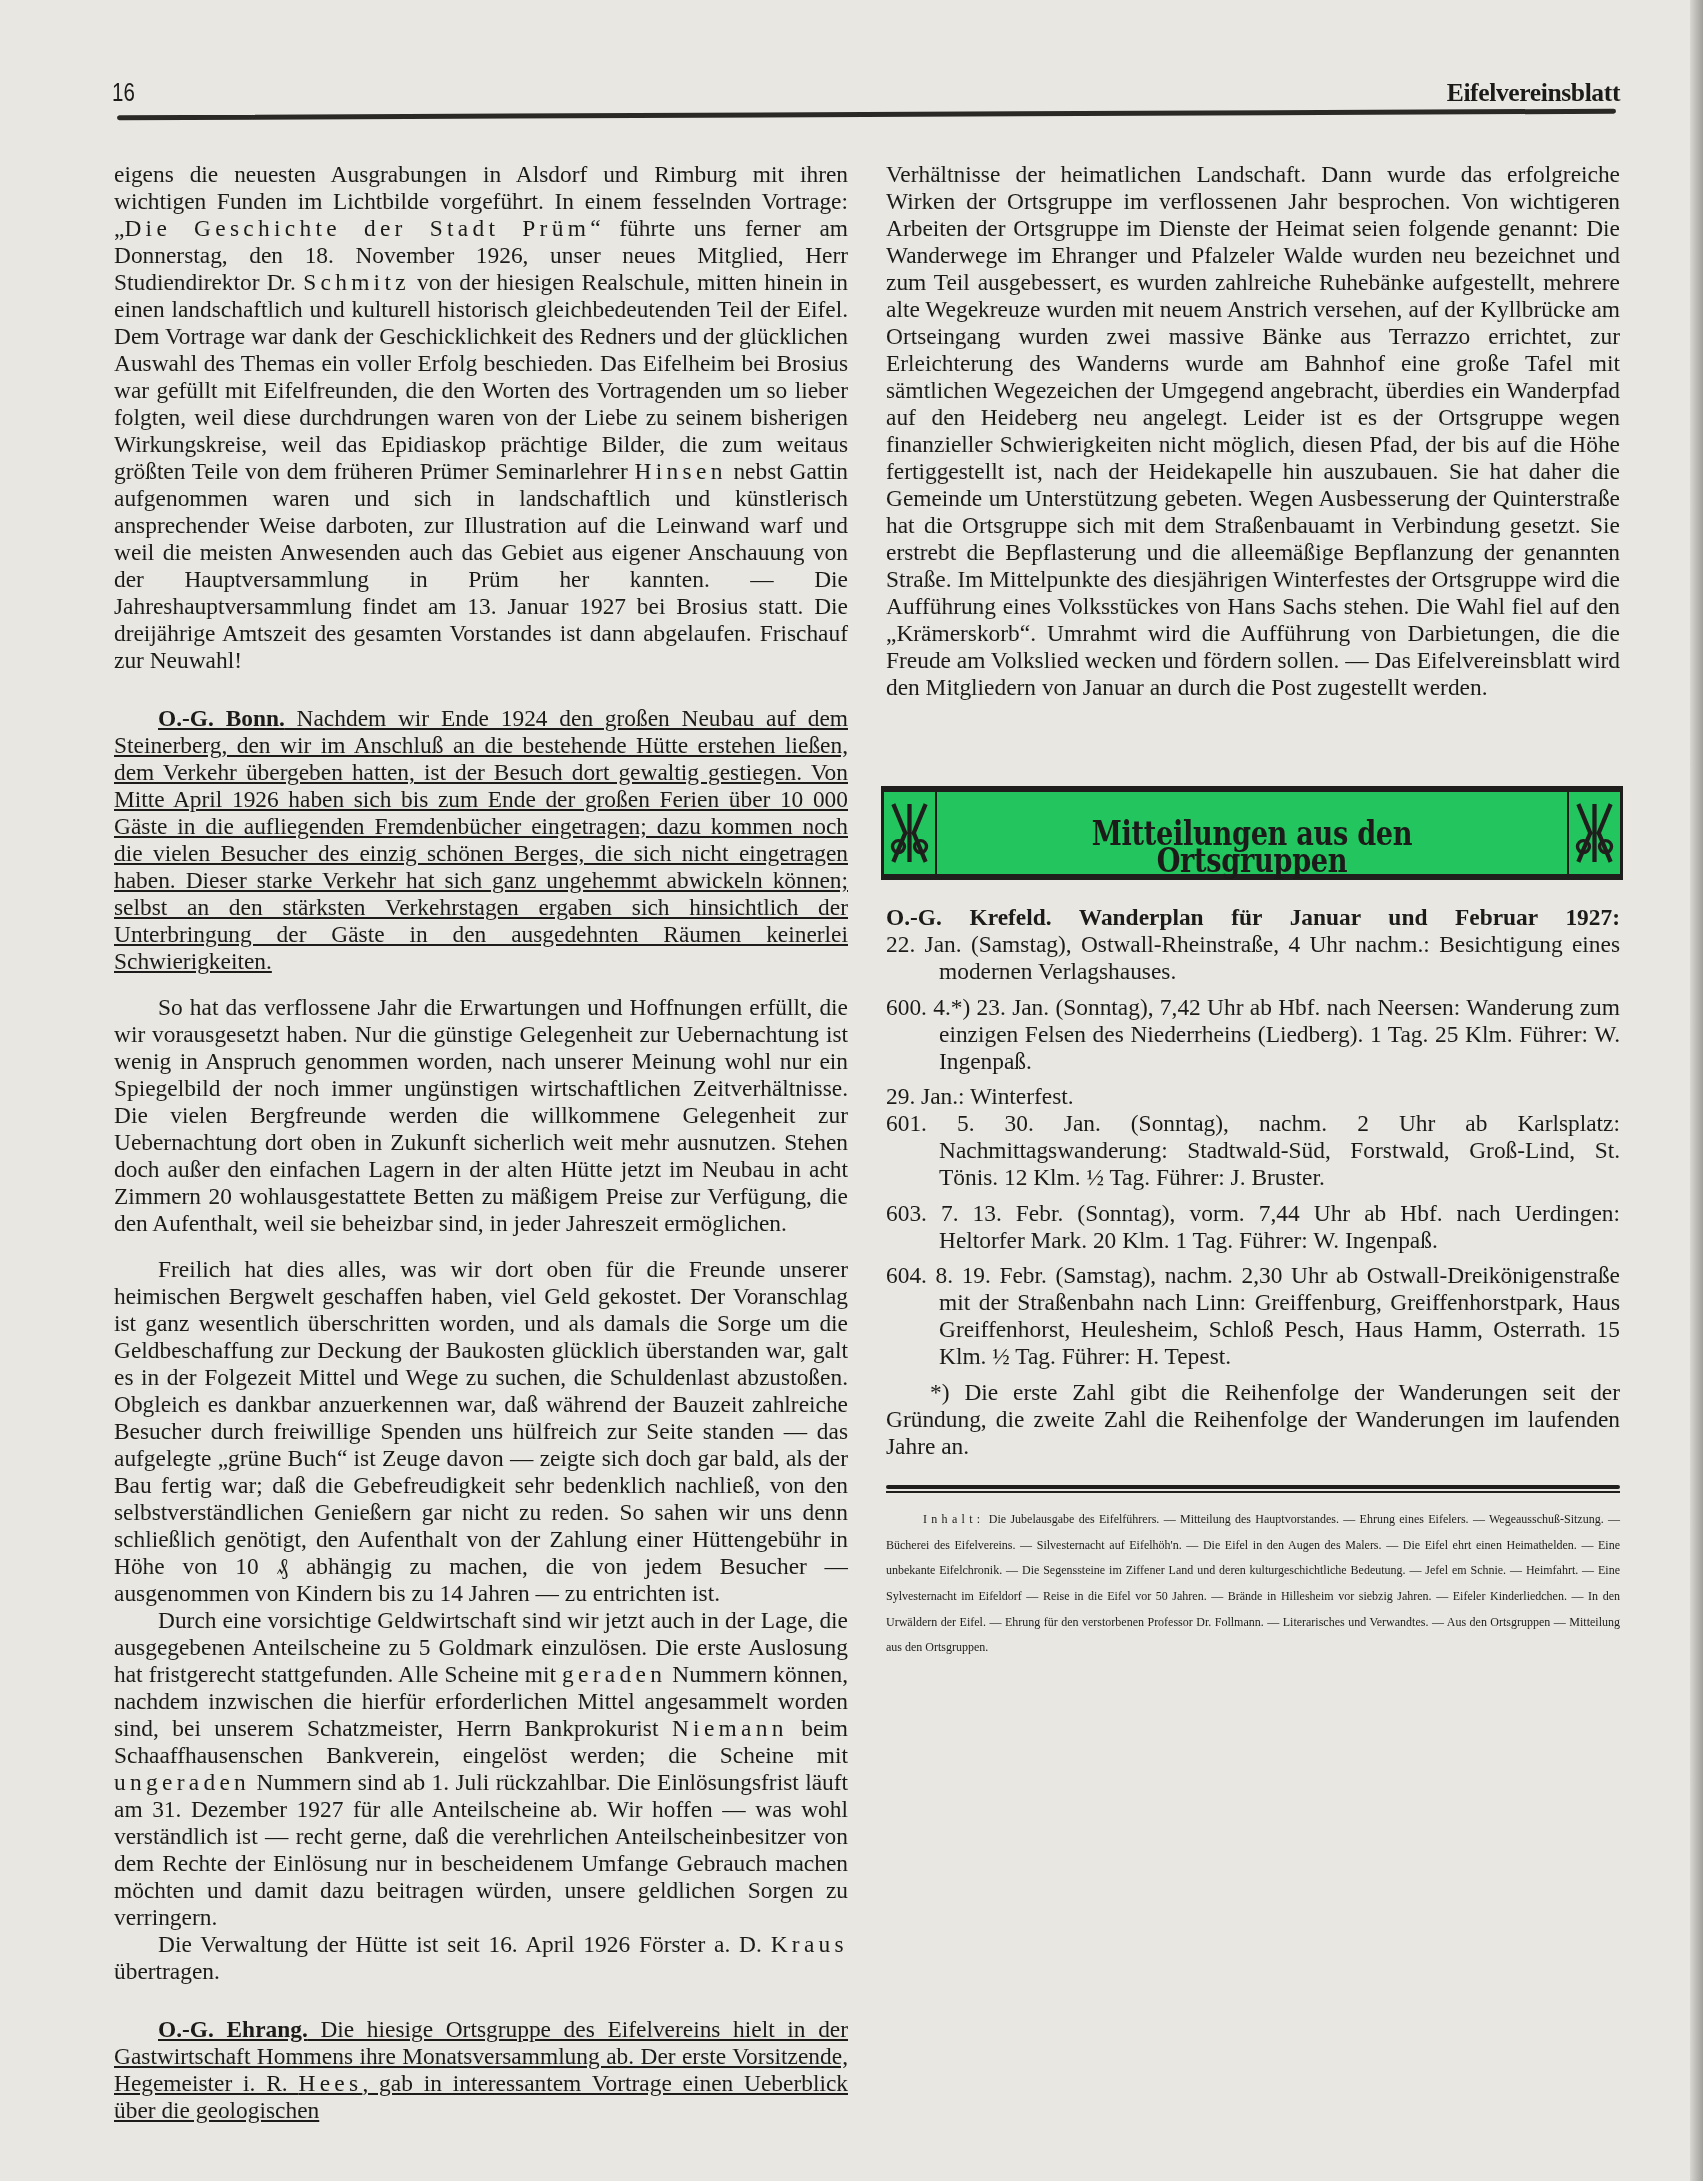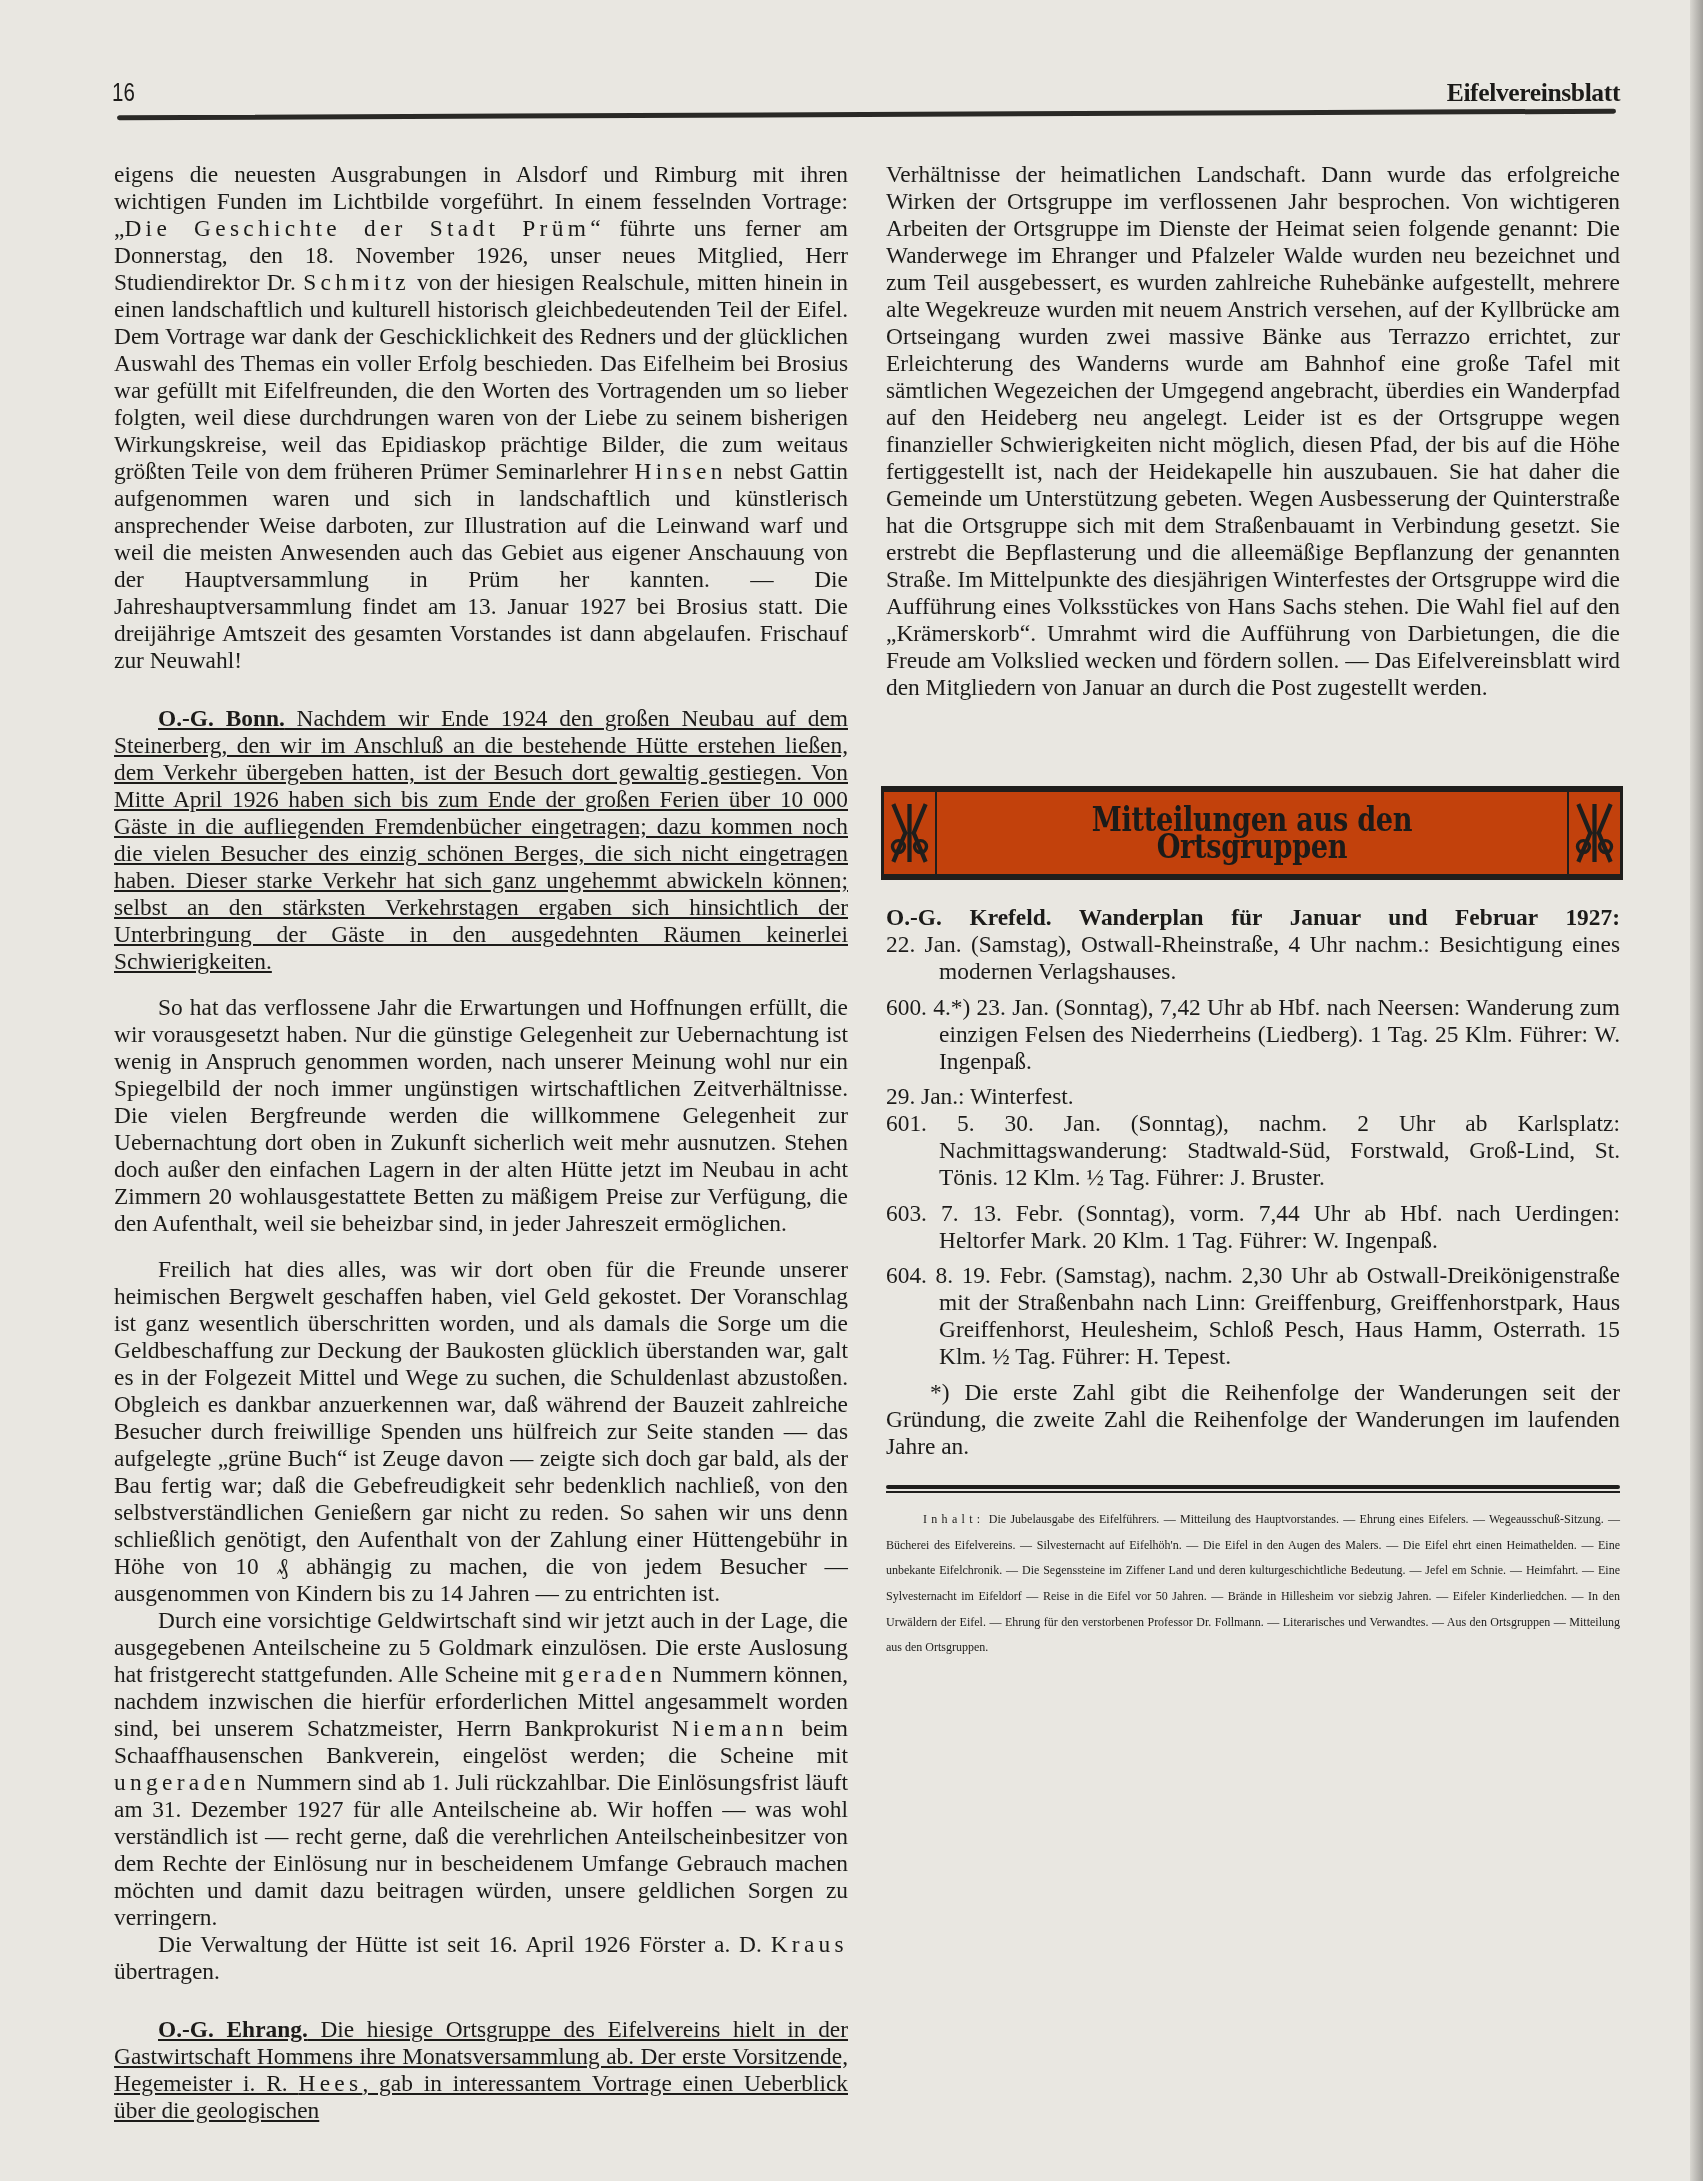--- a/index.html
+++ b/index.html
@@ -26,21 +26,21 @@
     .indent { text-indent: 44px; }
     .gap-top { margin-top: 19px !important; }
     .gap-top-big { margin-top: 31px !important; text-decoration: underline; }
     .spaced { letter-spacing: 4.3px; }
     .b { font-weight: bold; }
 
     .banner {
       position: relative; margin: 85px 0 0 -5.1px; width: 736px; height: 82px;
       border-top: 6.8px solid #1f1e1c; border-bottom: 6.8px solid #1f1e1c;
       border-left: 3.4px solid #1f1e1c; border-right: 3.4px solid #1f1e1c;
-      display: flex; align-items: center; background: #c2410c;
+      display: flex; align-items: flex-end; background: #22c55e;
     }
     .ornament { width: 51px; height: 82px; border-right: 2.6px solid #1f1e1c; display: flex; align-items: center; justify-content: center; }
     .ornament.right { border-right: none; border-left: 2.6px solid #1f1e1c; margin-left: auto; }
     .banner-title { flex: 1; text-align: center; font-size: 34px; font-weight: bold; letter-spacing: -0.4px; font-family: "DejaVu Serif", serif; transform: scaleX(0.8); }
 
     .plan-heading { margin-top: 24px !important; font-weight: bold; text-align: justify; text-align-last: justify; }
     .plan-item { margin: 0; padding-left: 53px; text-indent: -53px; }
     .plan-item.sp { margin-top: 8.5px; }
     .footnote { margin-top: 8.5px !important; text-indent: 44px; }
 

